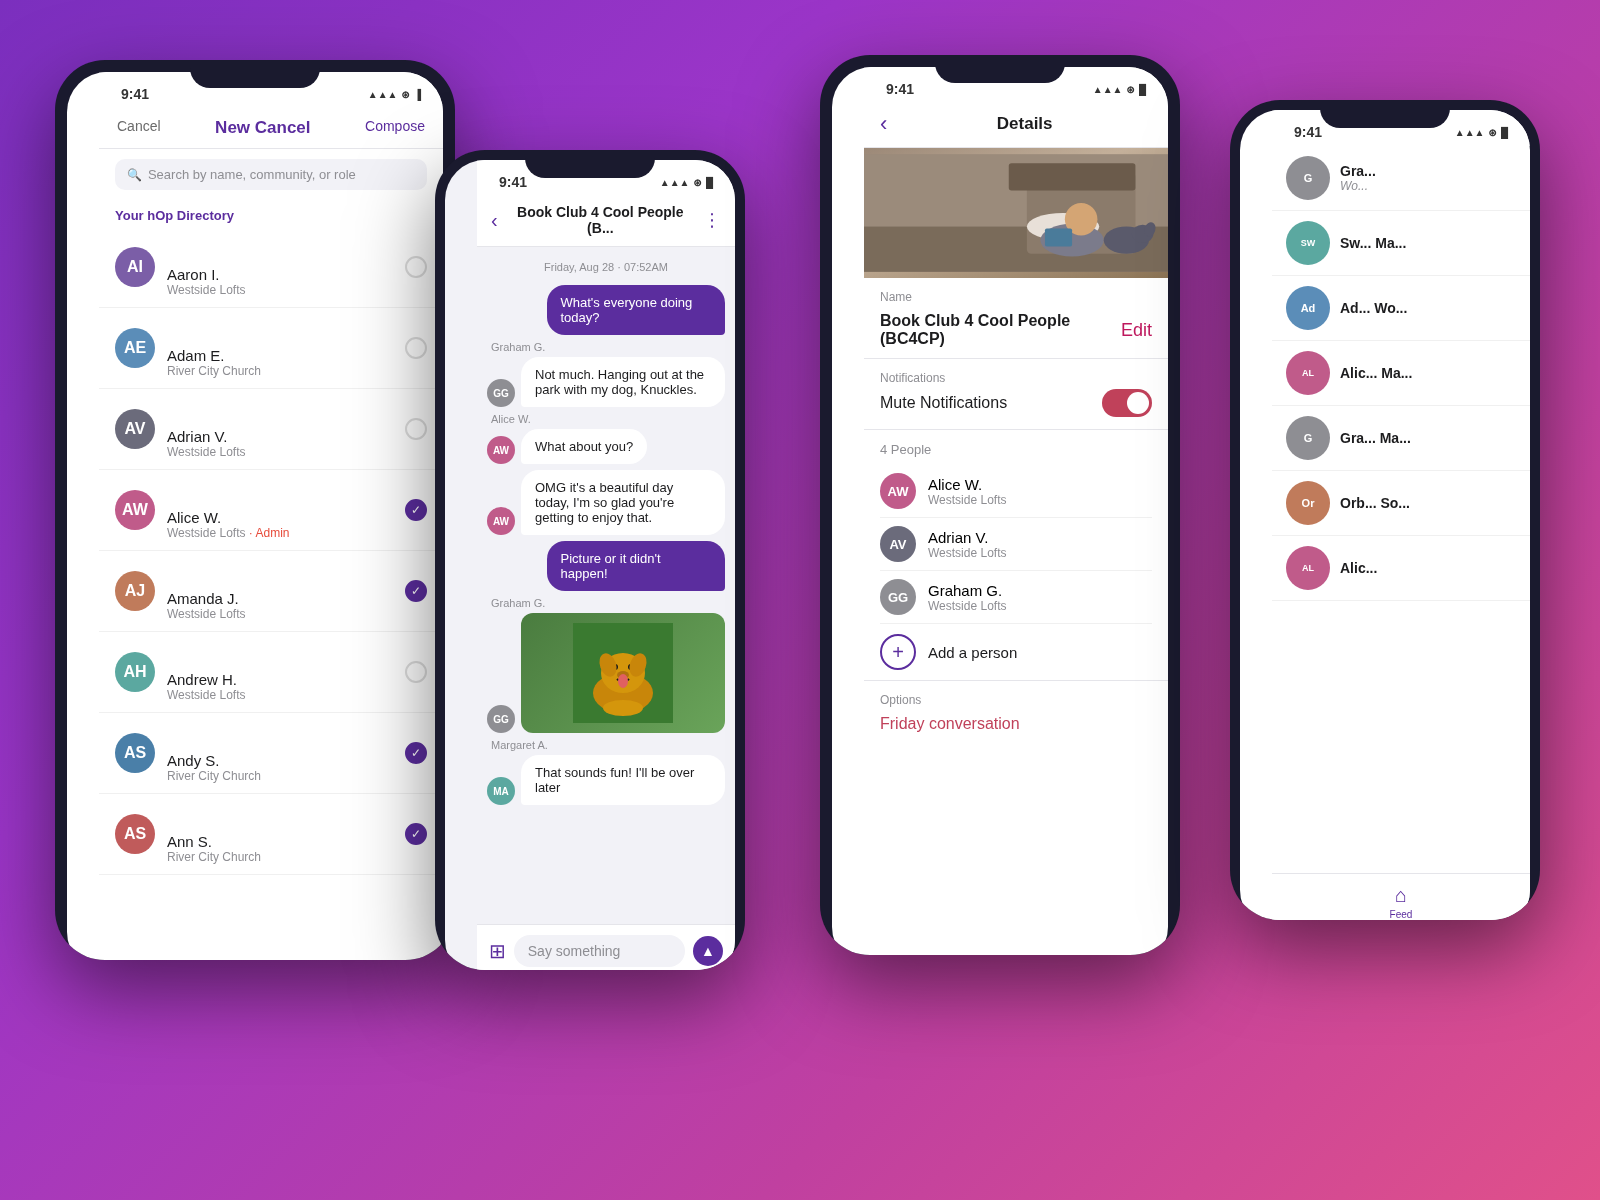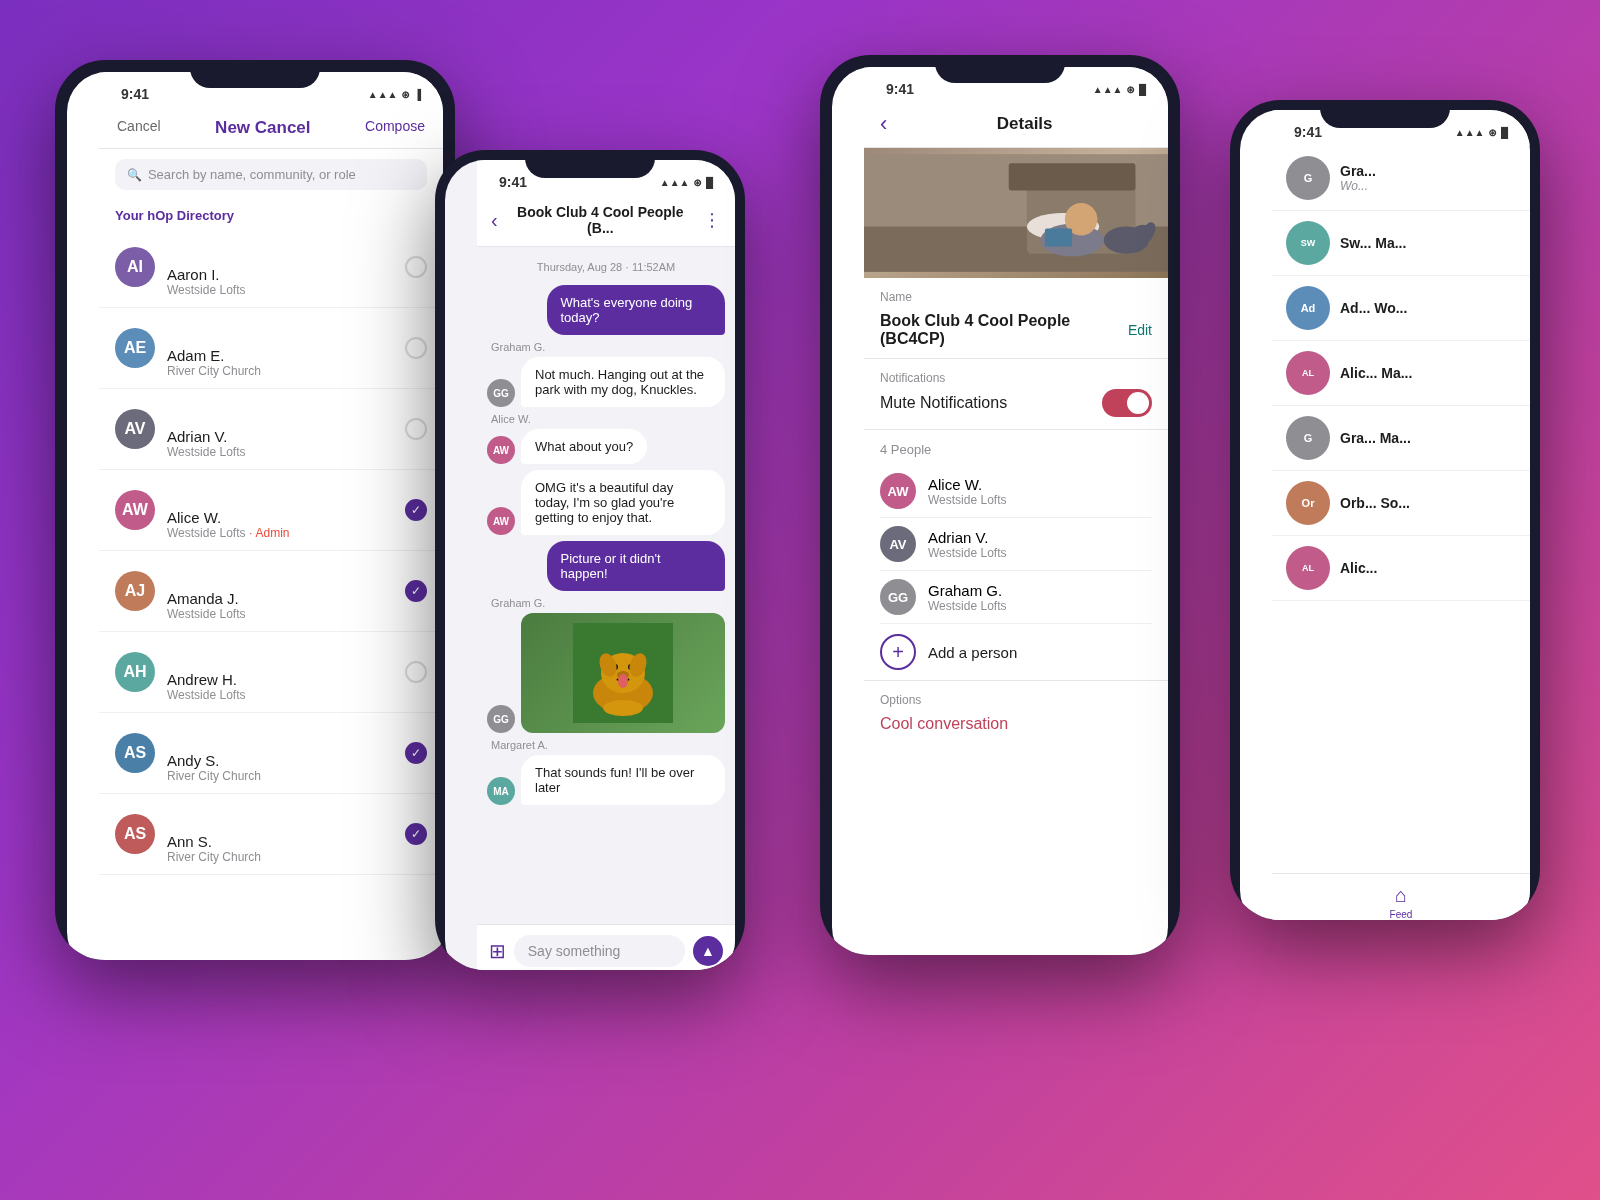--- a/index.html
+++ b/index.html
@@ -293,21 +293,21 @@
     }
 
     .group-name-row {
       display: flex;
       align-items: center;
       padding: 4px 16px 10px;
       border-bottom: 1px solid #e5e5ea;
     }
 
     .group-name-text { flex: 1; font-size: 16px; font-weight: 700; color: #1c1c1e; }
-    .edit-btn { color: #0f766e; font-size: 14px; font-weight: 500; }
+    .edit-btn { color: #be185d; font-size: 18px; font-weight: 500; }
 
     .notification-row {
       padding: 12px 16px;
       border-bottom: 1px solid #e5e5ea;
     }
 
     .notif-label { font-size: 12px; color: #8e8e93; margin-bottom: 4px; }
     .notif-row { display: flex; align-items: center; justify-content: space-between; }
     .notif-text { font-size: 16px; font-weight: 500; color: #1c1c1e; }
 
@@ -599,21 +599,21 @@
 
     <div class="chat-header">
       <span class="back-arrow">‹</span>
       <span class="chat-title">Book Club 4 Cool People (B...</span>
       <span class="chat-more">⋮</span>
     </div>
 
     <div class="chat-body">
       <div class="messages-scroll">
 
-        <div class="chat-date">Thursday, Aug 28 · 11:52AM</div>
+        <div class="chat-date">Friday, Aug 28 · 07:52AM</div>
 
         <div class="bubble-sent">
           <div class="bubble">What's everyone doing today?</div>
         </div>
 
         <div style="margin:6px 0;">
           <div class="sender-name">Graham G.</div>
           <div class="message-row">
             <div class="msg-avatar av-gray">GG</div>
             <div class="bubble" style="background:white;border-radius:18px 18px 18px 4px;padding:10px 14px;font-size:13px;color:#1c1c1e;">Not much. Hanging out at the park with my dog, Knuckles.</div>
@@ -768,21 +768,21 @@
       </div>
     </div>
 
     <div class="add-person-row">
       <div class="add-circle">+</div>
       <span class="add-person-text">Add a person</span>
     </div>
 
     <div class="options-section">
       <div class="options-label">Options</div>
-      <span class="leave-text">Cool conversation</span>
+      <span class="leave-text">Friday conversation</span>
     </div>
   </div>
 </div>
 
 <div class="phone phone4">
   <div class="phone-notch"></div>
   <div class="phone-screen" style="display:flex;flex-direction:column;">
 
     <div class="status-bar">
       <span class="time">9:41</span>

